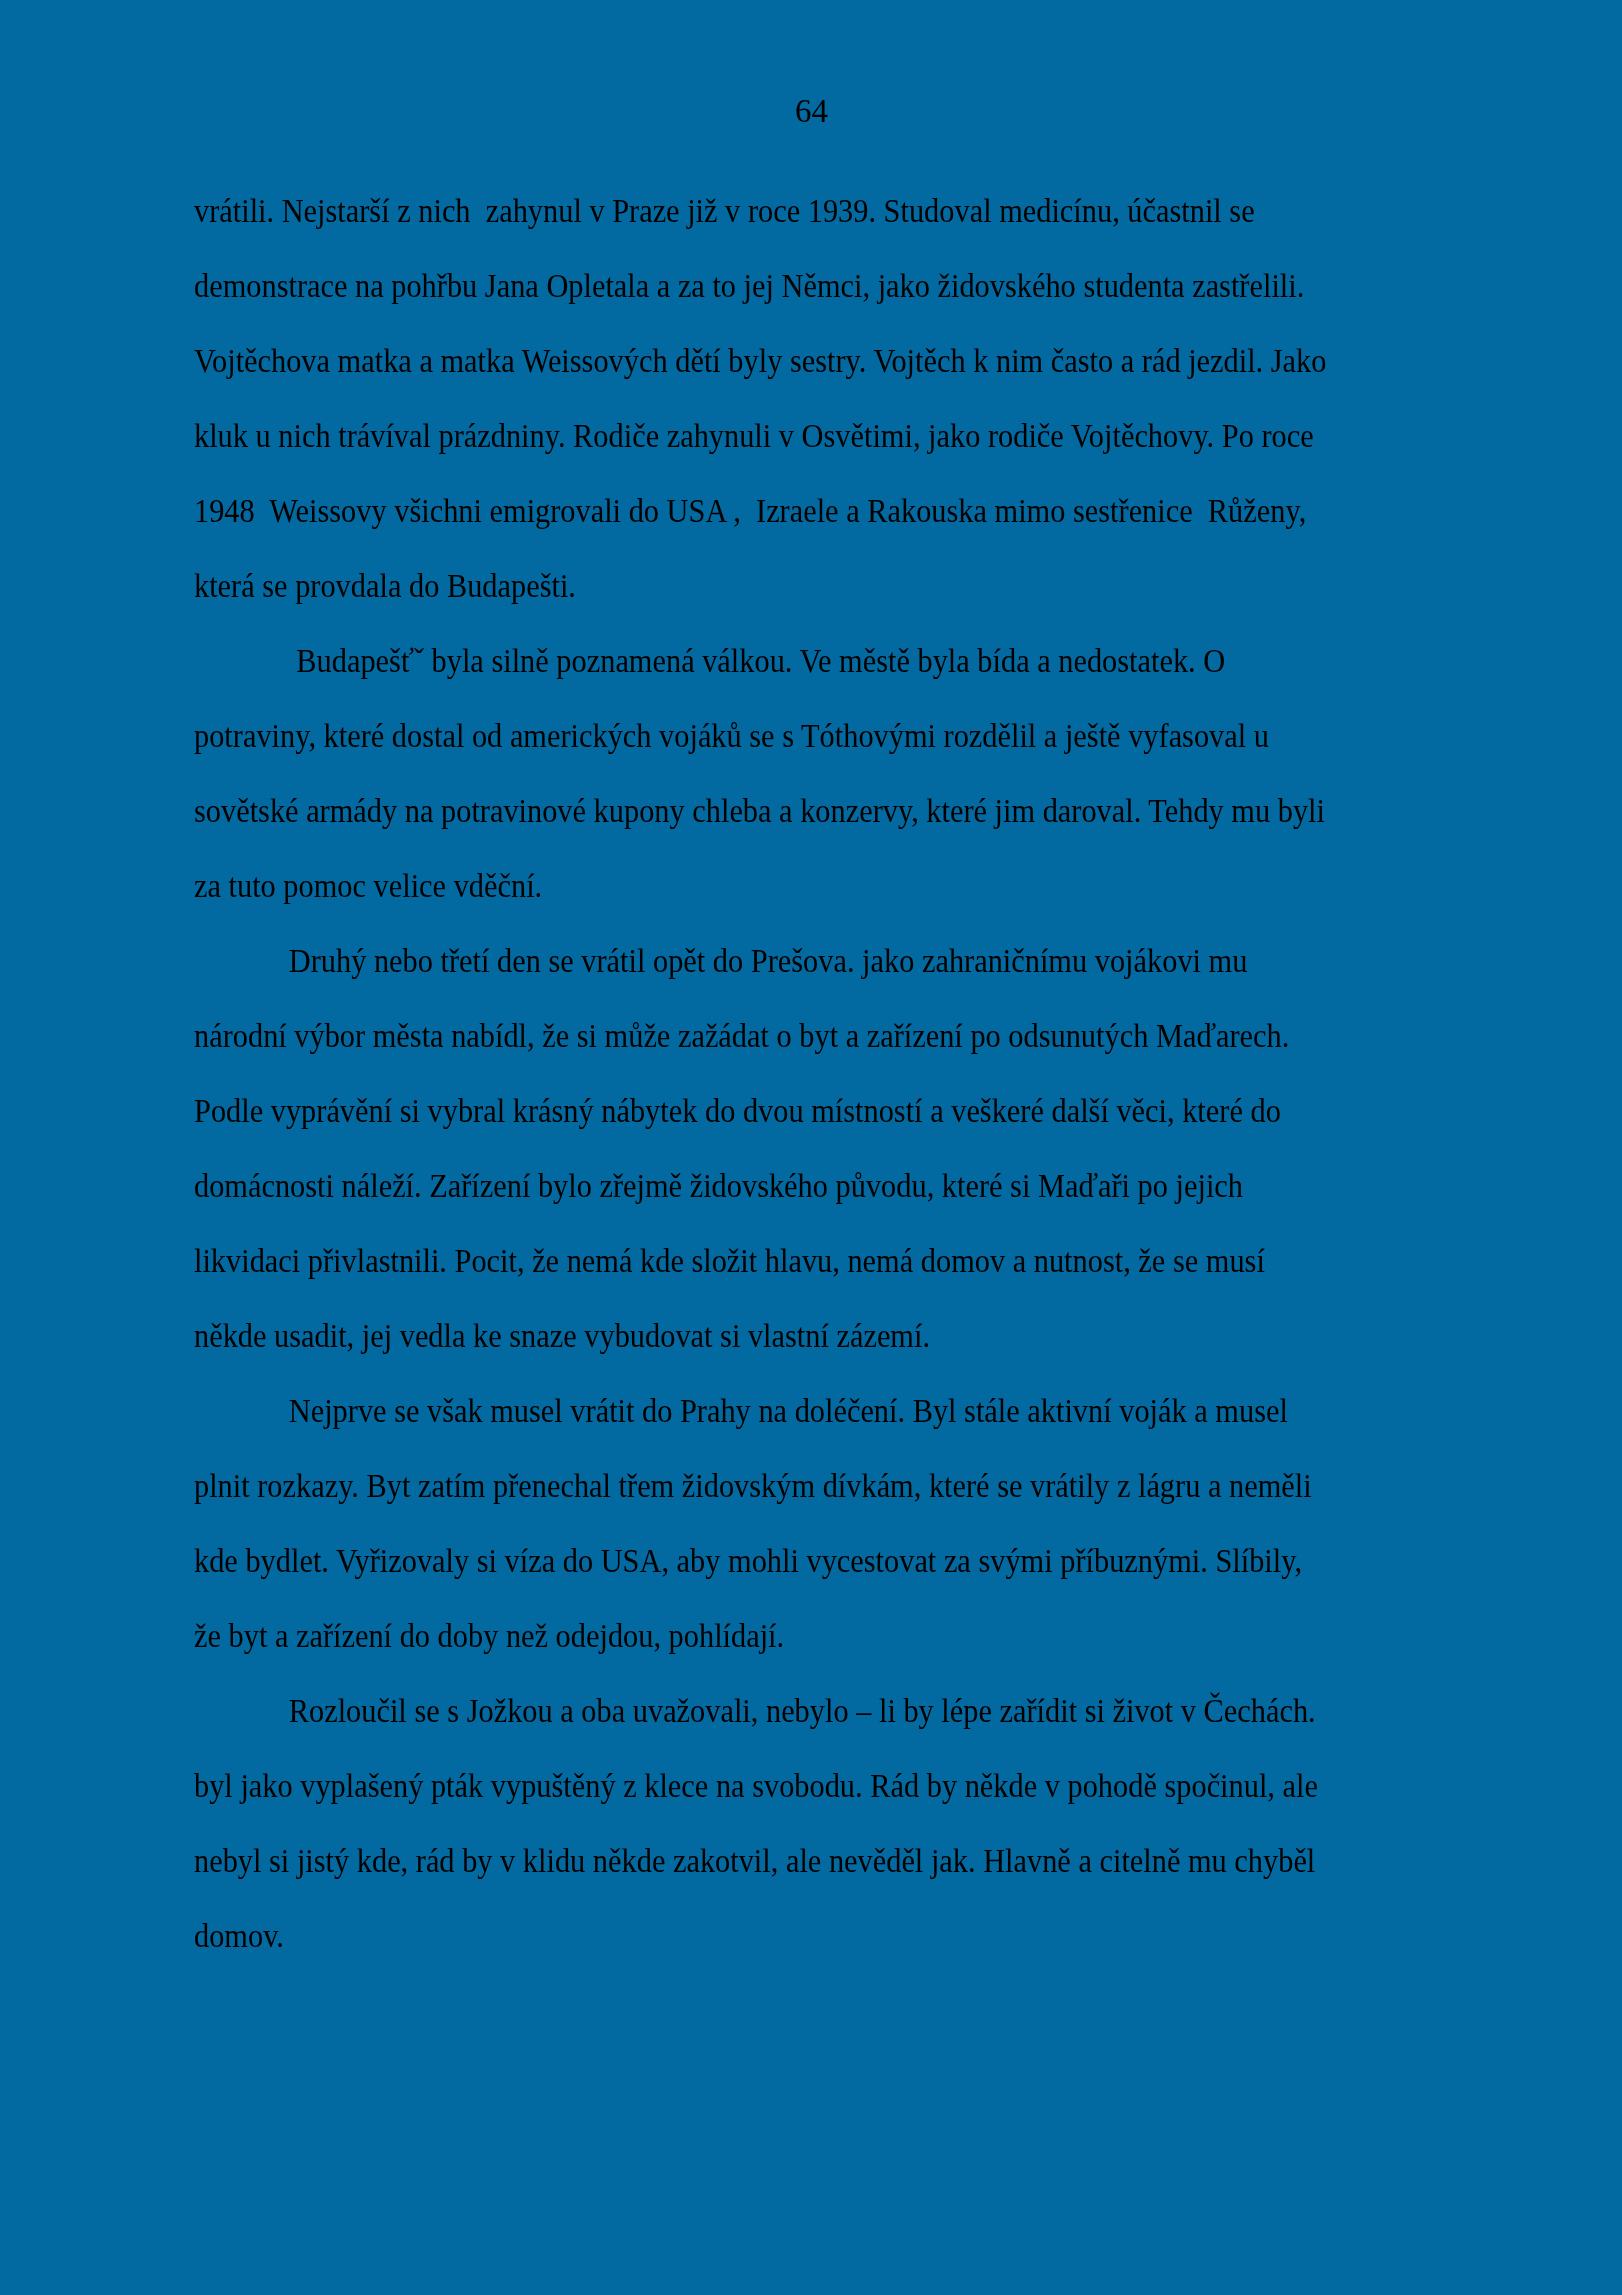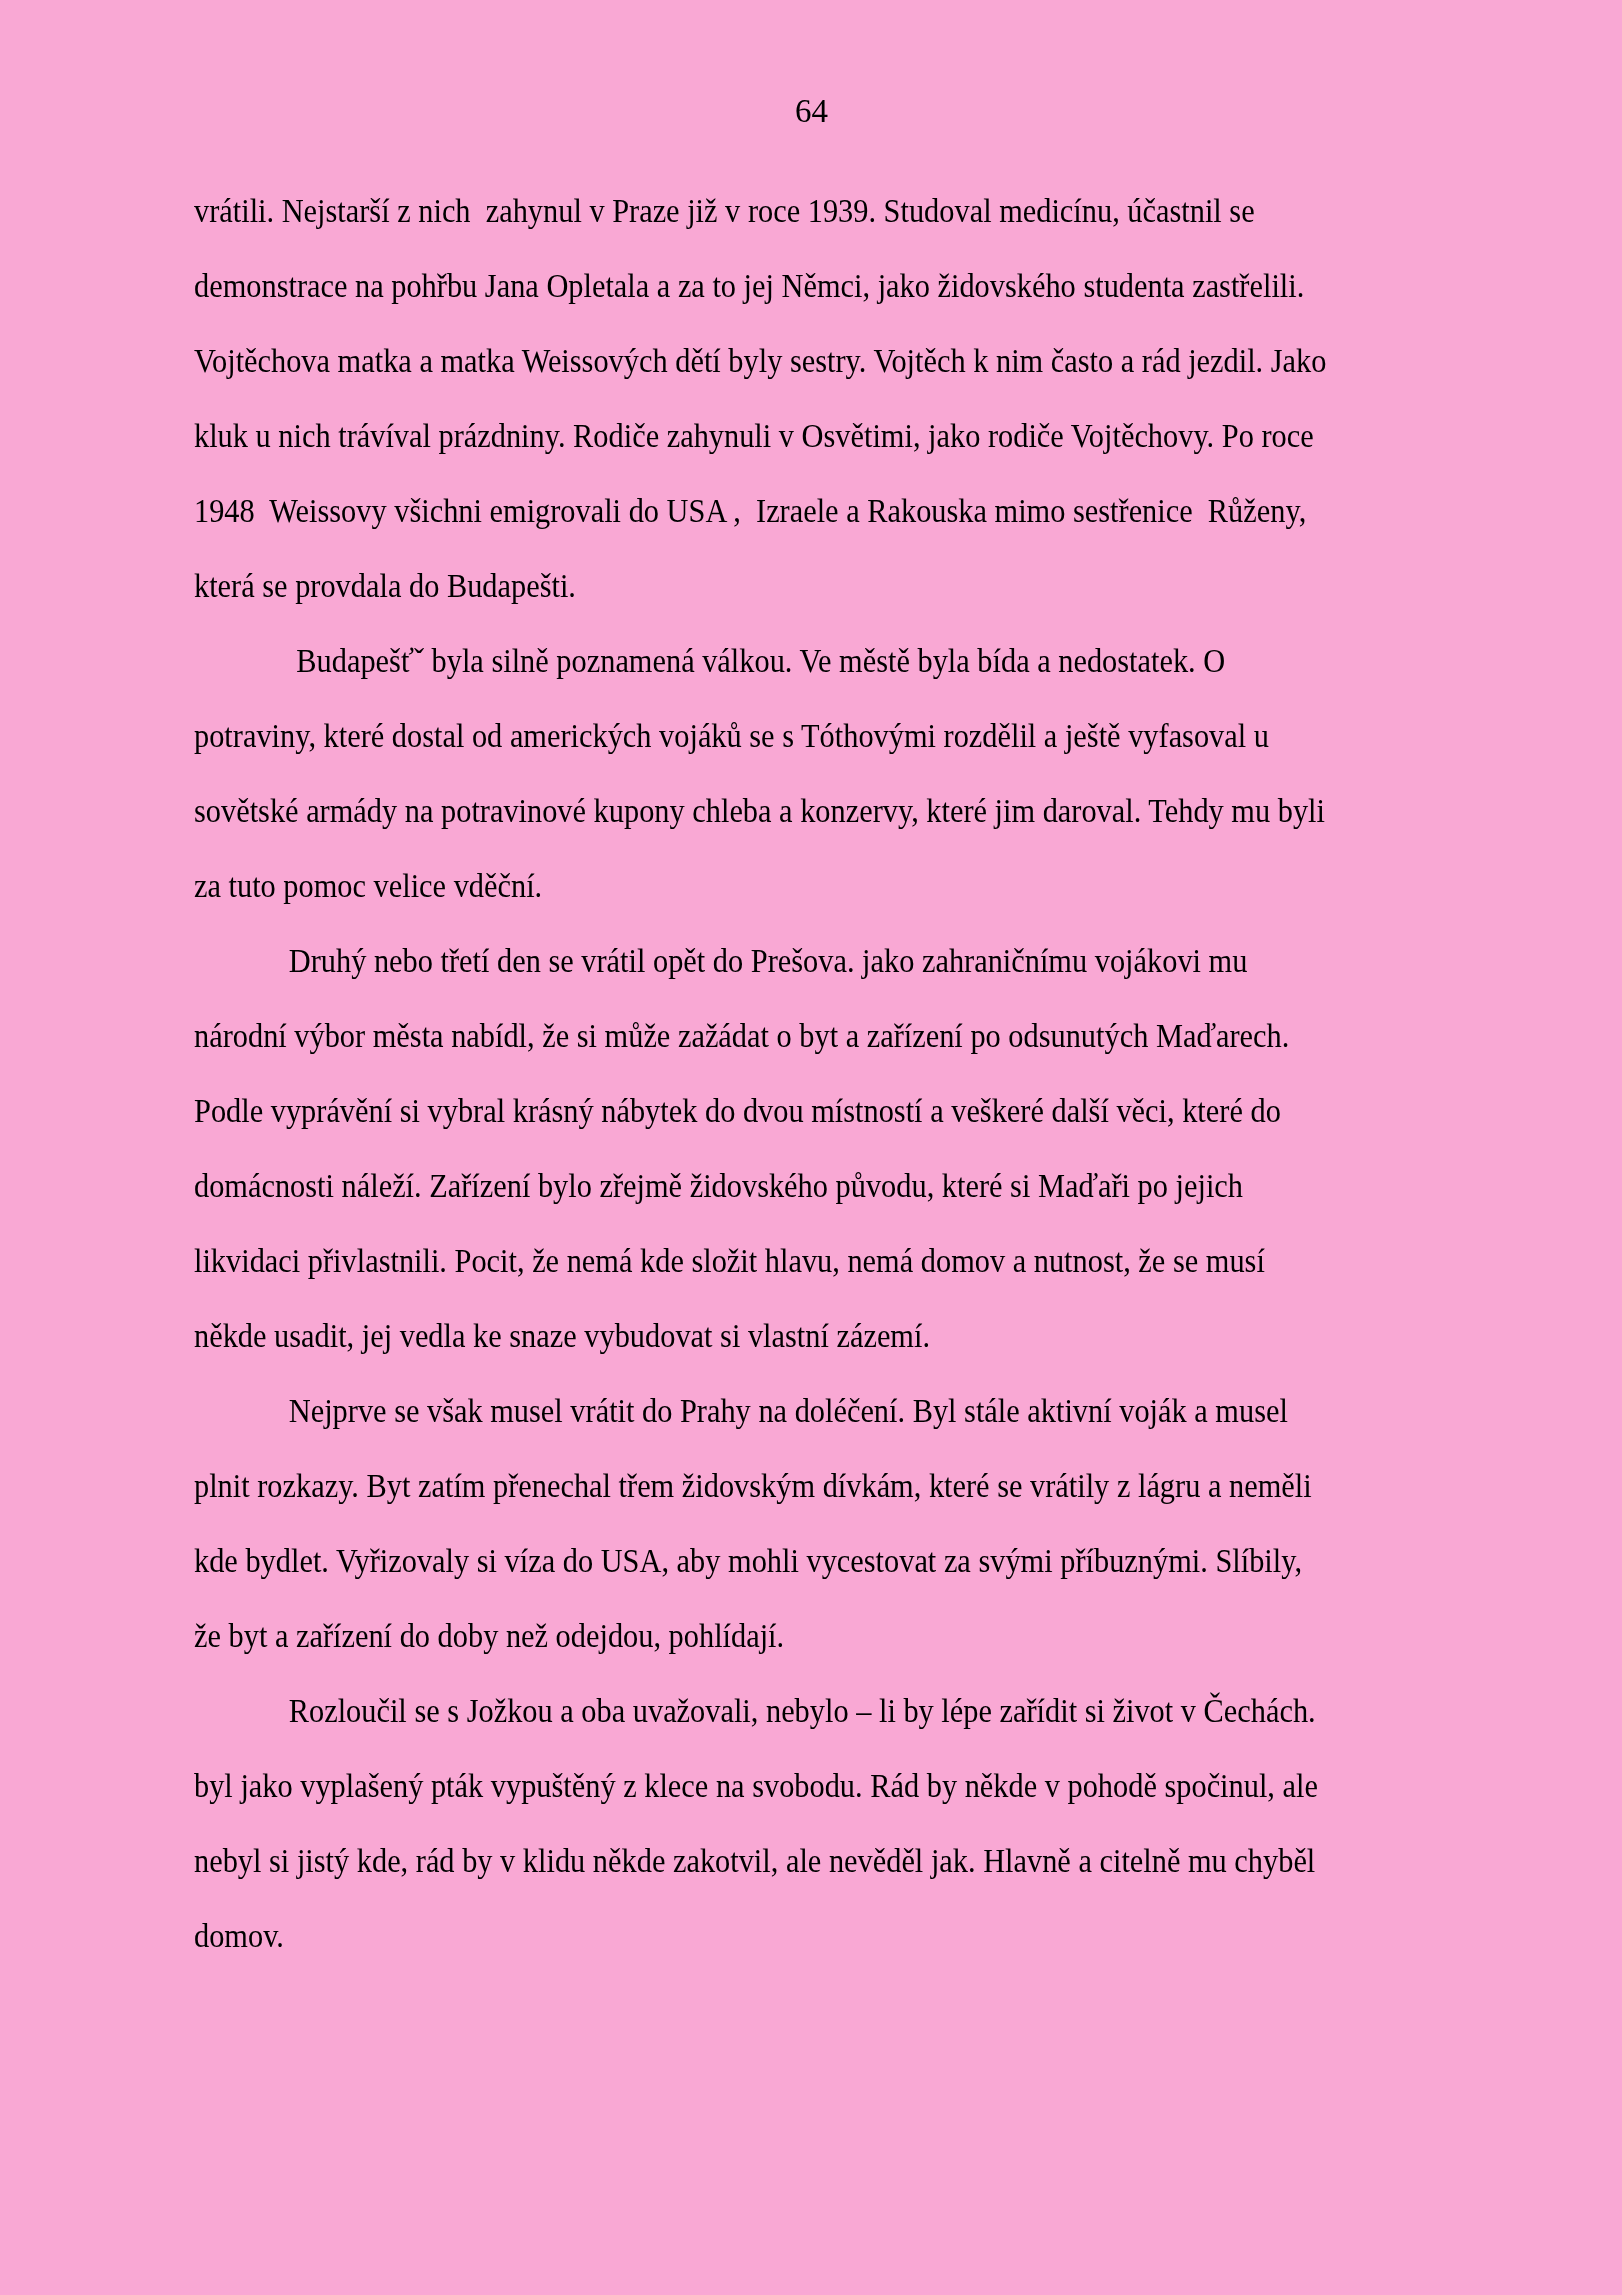--- a/index.html
+++ b/index.html
@@ -4,21 +4,21 @@
 <style>
   html, body {
     margin: 0;
     padding: 0;
     background: #ffffff;
   }
   .page {
     position: relative;
     width: 1623px;
     height: 2295px;
-    background: #f9a8d4;
+    background: #0369a1;
     overflow: hidden;
     font-family: "Liberation Serif", "DejaVu Serif", serif;
     color: #000000;
   }
   .page-number {
     position: absolute;
     top: 95px;
     left: 0;
     right: 0;
     text-align: center;

